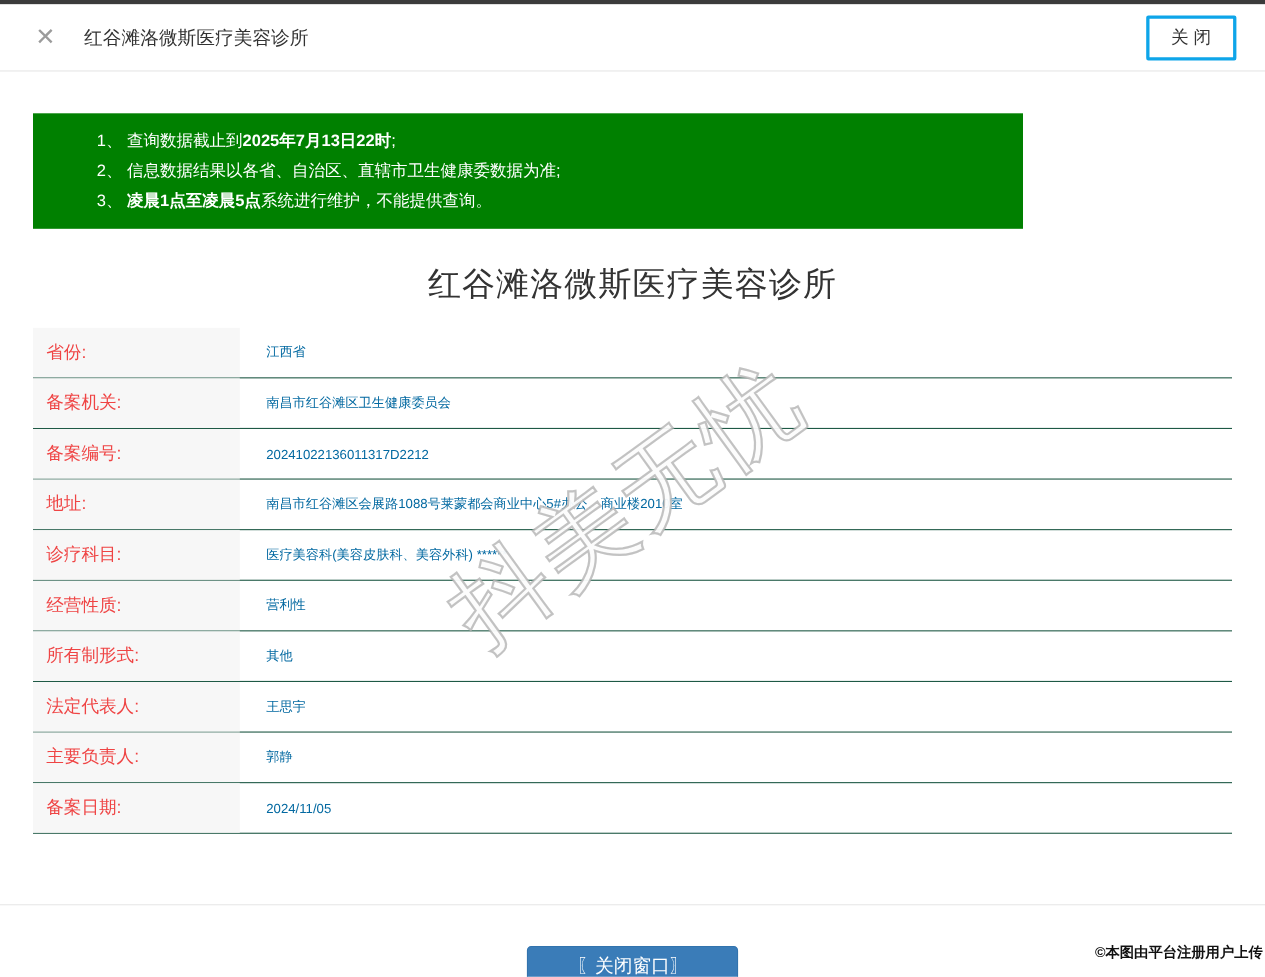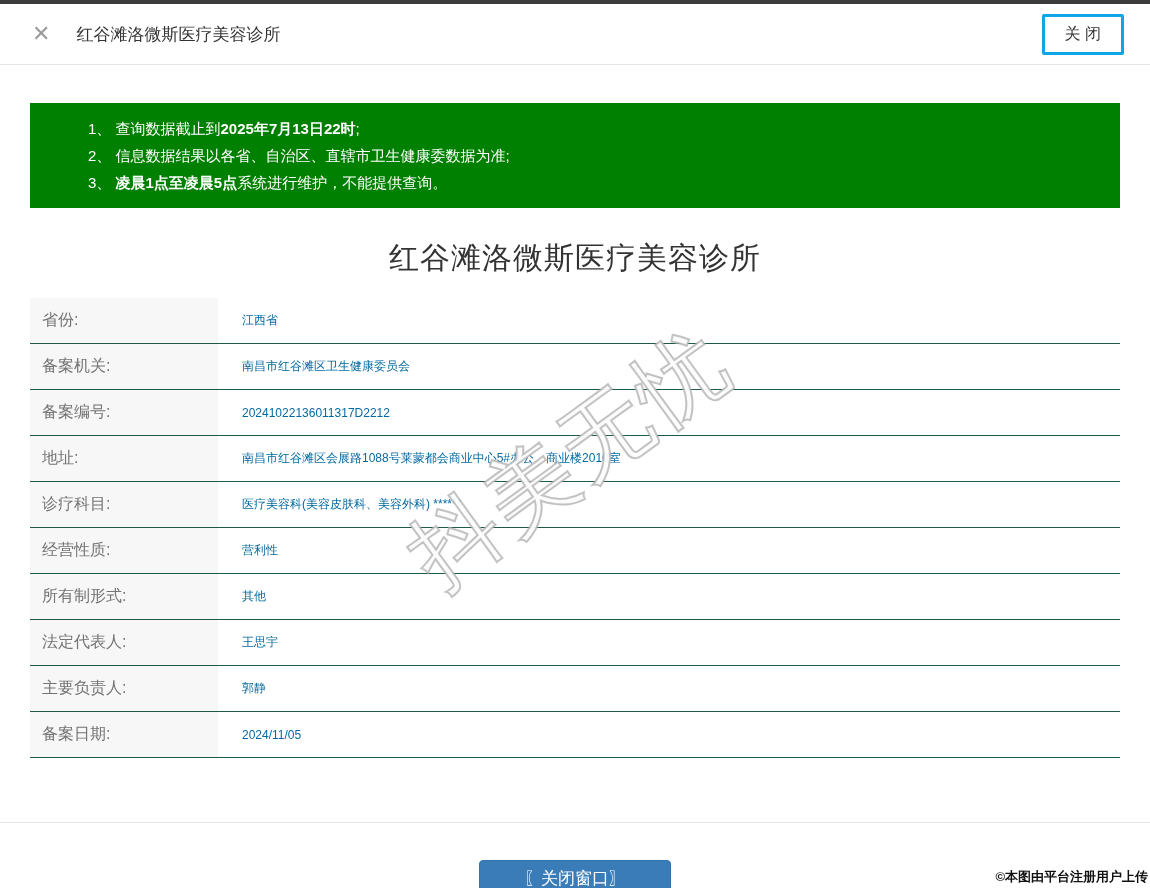--- a/index.html
+++ b/index.html
@@ -18,37 +18,37 @@
   }
   .close-x { color:#9b9b9b; font-size:22px; line-height:1; cursor:pointer; padding:4px 6px; }
   .header-title { margin-left:20px; font-size:17px; color:#333; }
   .header-close-btn {
     margin-left:auto; background:#fff; border:3px solid #0ea5e9; border-radius:2px;
     font-size:16px; color:#333; padding:7px 20px; cursor:pointer;
     font-family:inherit;
   }
   
   .notice {
-    position:absolute; top:103px; left:30px; width:1090px; height:105px;
+    position:absolute; top:103px; left:30px; width:900px; height:105px;
     background:#008000; color:#fff; padding:12px 20px 12px 58px;
     font-size:15px; line-height:27px;
   }
   .notice-line .b { font-weight:700; }
   
   .main-title {
     position:absolute; top:238px; left:0; width:100%;
     text-align:center; font-size:30px; color:#333; font-weight:500;
     letter-spacing:1px;
   }
   
   .info-table { position:absolute; top:298px; left:30px; width:1090px; }
   .trow { display:flex; height:46px; border-bottom:1.5px solid #1e5945; align-items:stretch; }
   .tlabel {
     width:188px; background:#f7f7f7; display:flex; align-items:center;
-    padding-left:12px; font-size:16px; color:#737373; flex-shrink:0;
+    padding-left:12px; font-size:16px; color:#ef4444; flex-shrink:0;
   }
   .tvalue {
     flex:1; display:flex; align-items:center; padding-left:24px;
     font-size:12px; color:#0369a1;
   }
   
   .bottom-divider { position:absolute; top:822px; left:0; width:100%; border-top:1px solid #e8e8e8; }
   .close-window-btn {
     position:absolute; top:840px; left:50%; transform:translateX(-50%);
     background:#3a7cb8; color:#fff; border:1px solid #3273ad; border-radius:4px;
@@ -59,21 +59,21 @@
     position:absolute; top:400px; left:340px; width:460px;
     transform:rotate(-36deg); transform-origin:center;
     font-size:88px; letter-spacing:4px; text-align:center;
     color:rgba(255,255,255,0.92);
     -webkit-text-stroke:2px rgba(176,176,176,0.75);
     text-shadow:0 0 1px rgba(160,160,160,0.4);
     pointer-events:none; white-space:nowrap; z-index:5;
   }
   
   .credit {
-    position:absolute; right:2px; bottom:2px; font-size:13px; font-weight:700; color:#111;
+    position:absolute; right:2px; bottom:13px; font-size:13px; font-weight:700; color:#111;
     text-shadow:-1px -1px 0 #fff, 1px -1px 0 #fff, -1px 1px 0 #fff, 1px 1px 0 #fff;
     z-index:6;
   }
 </style>
 </head>
 <body>
 
 <div class="topbar"></div>
 
 <div class="header">

